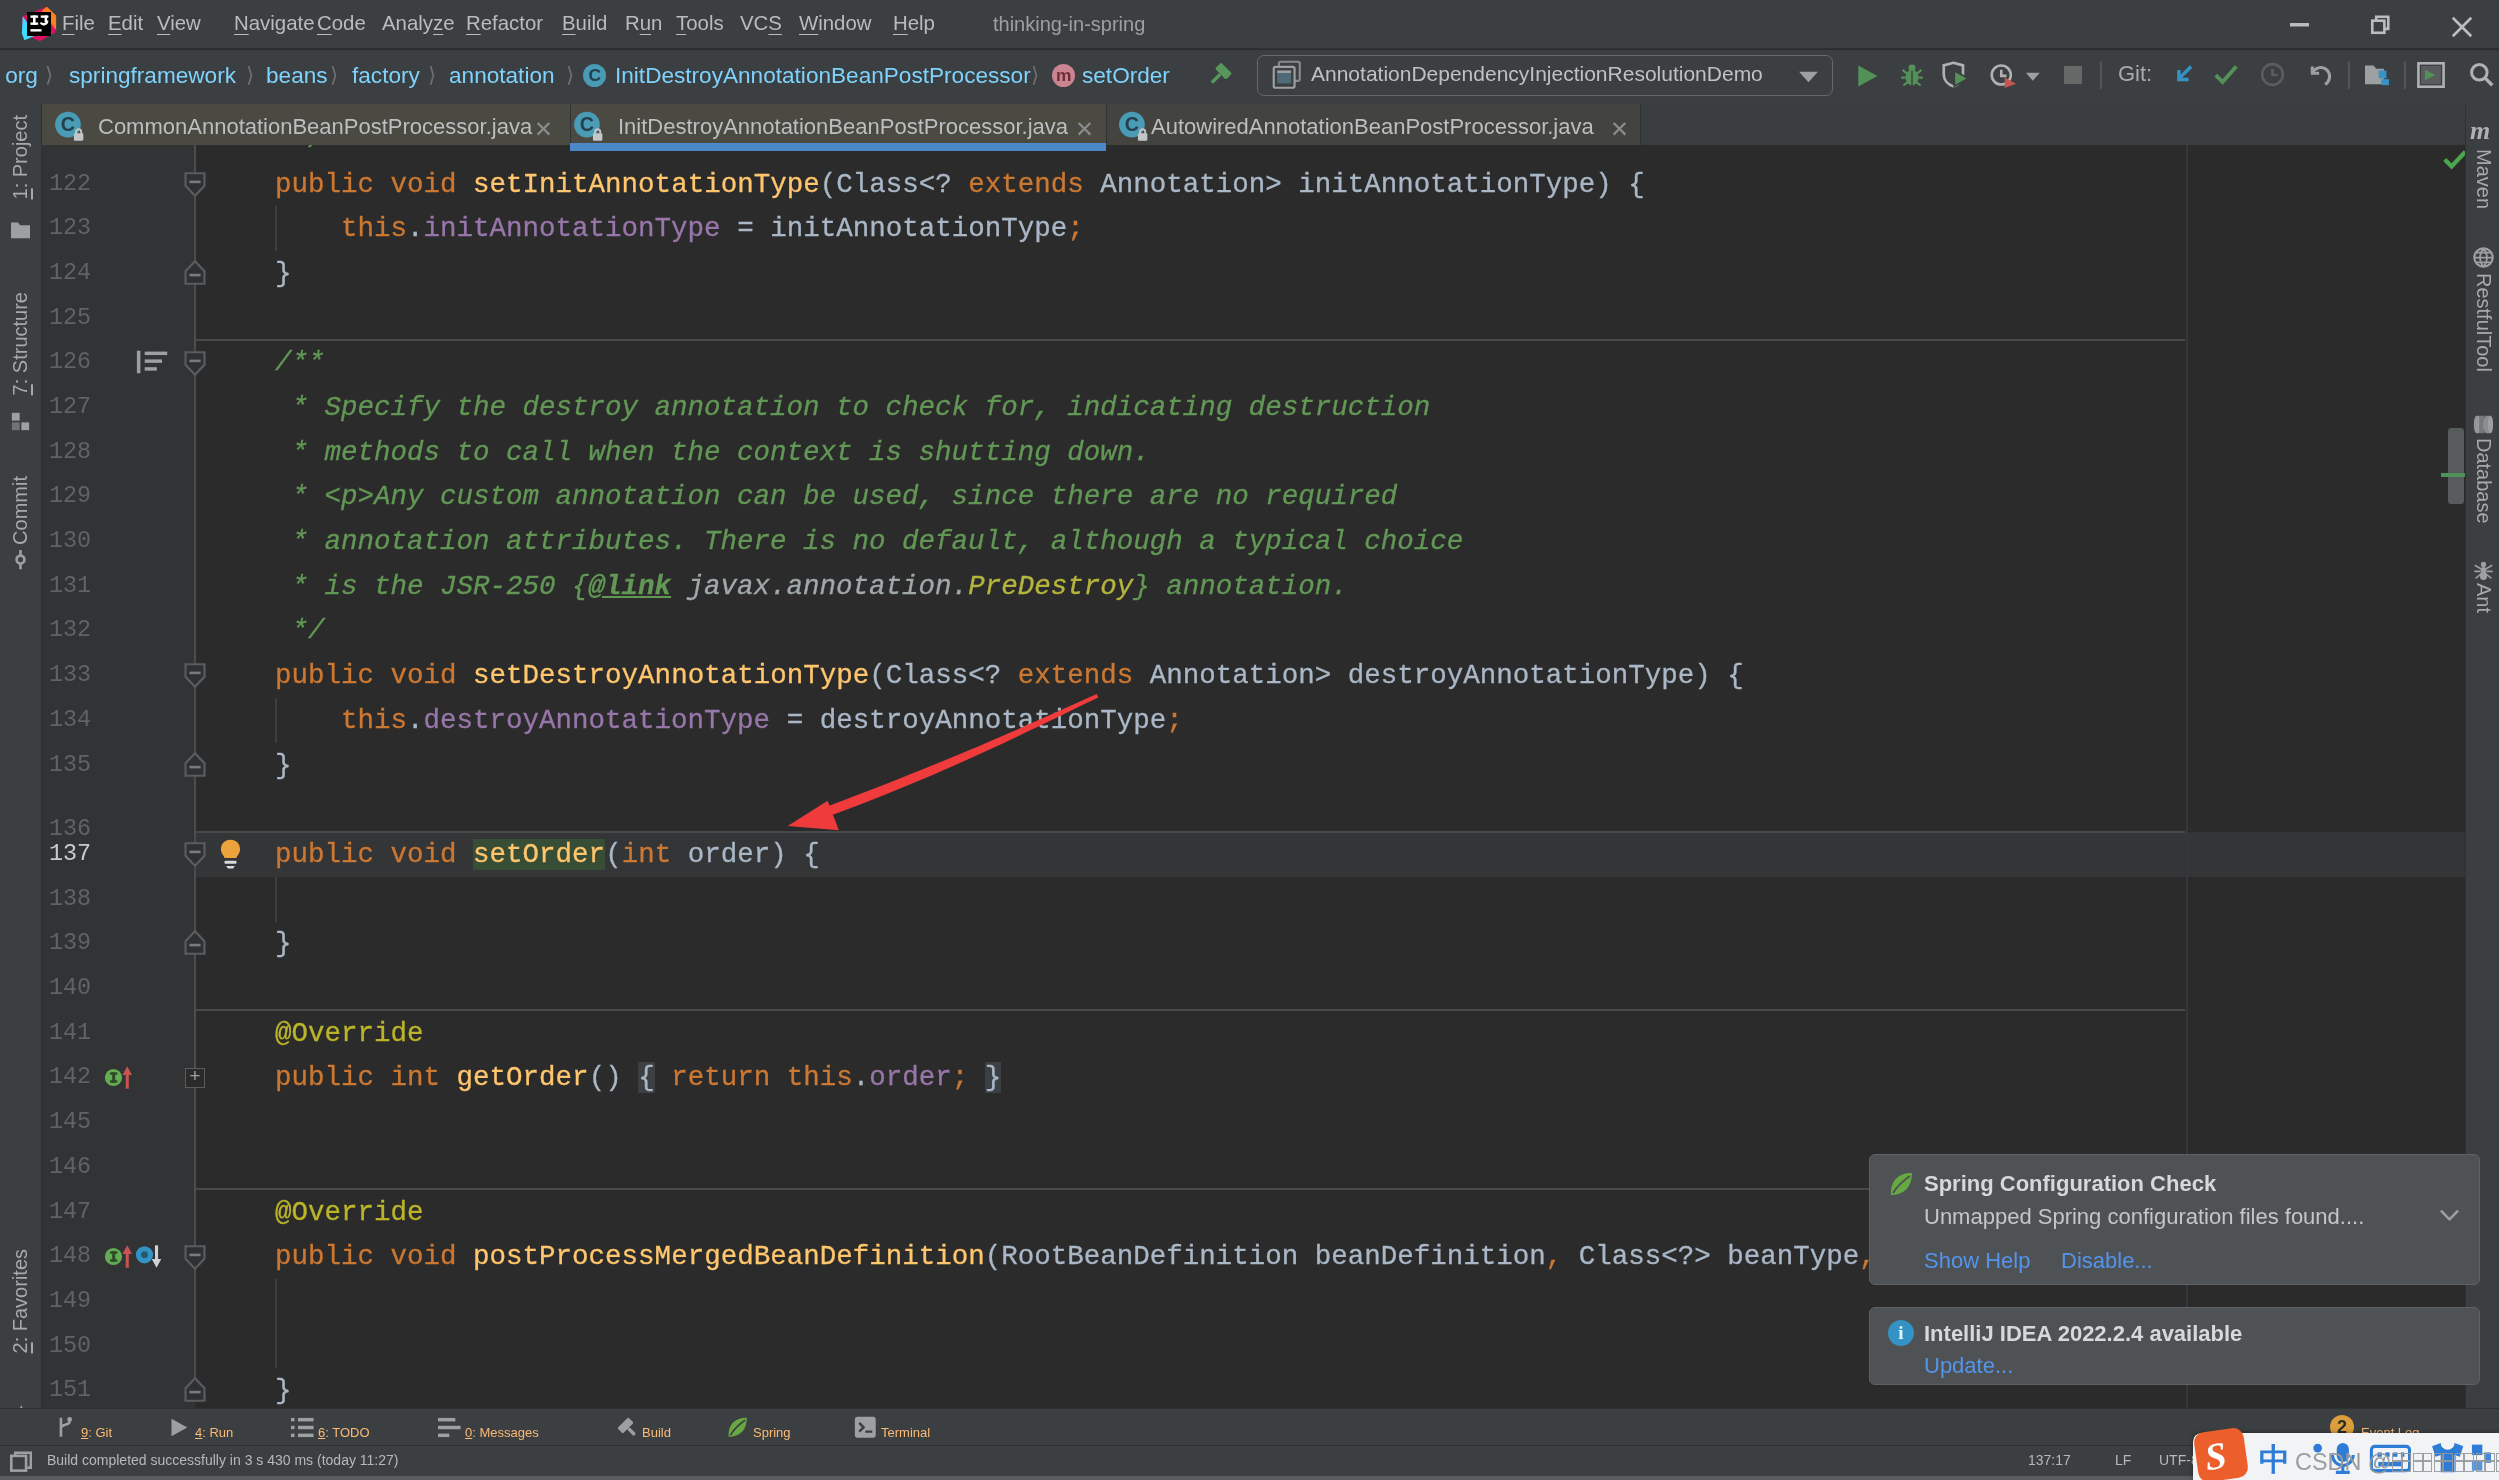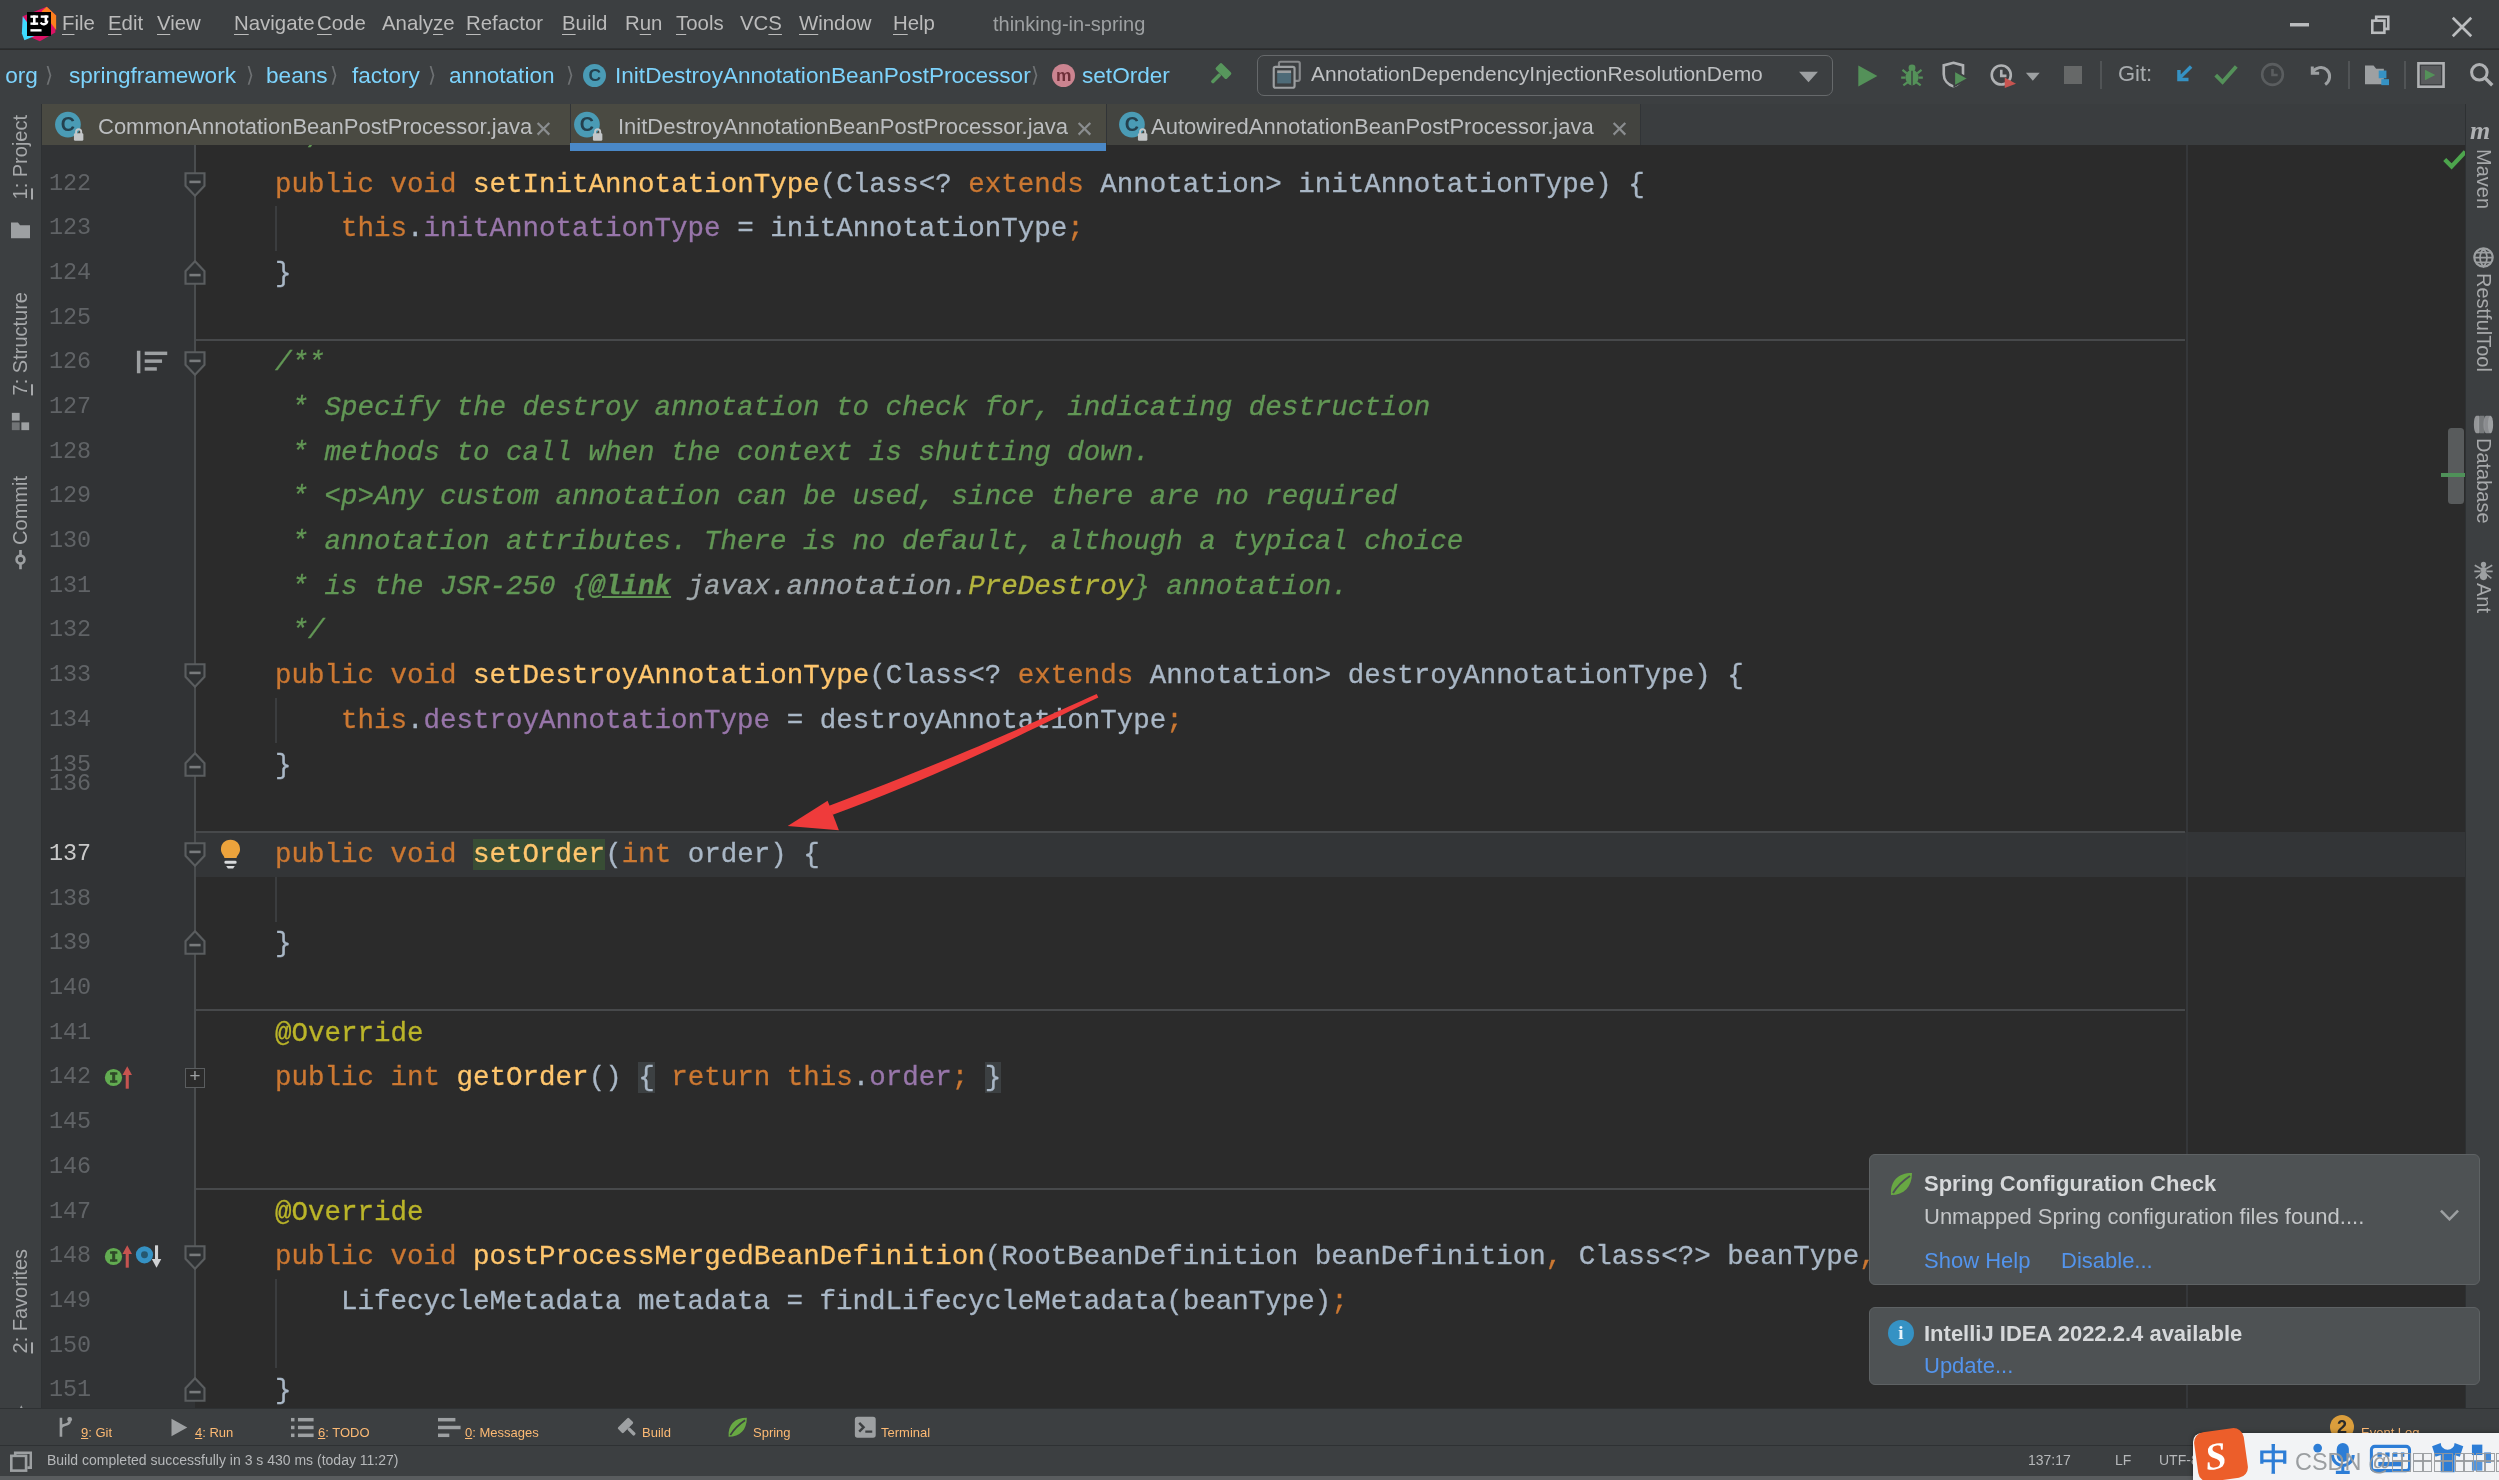--- a/index.html
+++ b/index.html
@@ -254,21 +254,21 @@
 <div class="num" style="top:195px">126</div>
 <div class="num" style="top:240px">127</div>
 <div class="num" style="top:285px">128</div>
 <div class="num" style="top:329px">129</div>
 <div class="num" style="top:374px">130</div>
 <div class="num" style="top:419px">131</div>
 <div class="num" style="top:463px">132</div>
 <div class="num" style="top:508px">133</div>
 <div class="num" style="top:553px">134</div>
 <div class="num" style="top:598px">135</div>
-<div class="num" style="top:617px">136</div>
+<div class="num" style="top:662px">136</div>
 <div class="num cur" style="top:687px">137</div>
 <div class="num" style="top:732px">138</div>
 <div class="num" style="top:776px">139</div>
 <div class="num" style="top:821px">140</div>
 <div class="num" style="top:866px">141</div>
 <div class="num" style="top:910px">142</div>
 <div class="num" style="top:955px">145</div>
 <div class="num" style="top:1000px">146</div>
 <div class="num" style="top:1045px">147</div>
 <div class="num" style="top:1089px">148</div>
@@ -293,21 +293,20 @@
 <div class="ln" style="top:642px"></div>
 <div class="ln" style="top:687px">    <span class="k">public</span> <span class="k">void</span> <span class="hl"><span class="m">setOrder</span></span>(<span class="k">int</span> order) {</div>
 <div class="ln" style="top:776px">    }</div>
 <div class="ln" style="top:821px"></div>
 <div class="ln" style="top:866px">    <span class="a">@Override</span></div>
 <div class="ln" style="top:910px">    <span class="k">public</span> <span class="k">int</span> <span class="m">getOrder</span>() <span class="fold">{</span> <span class="k">return</span> <span class="k">this</span>.<span class="f">order</span><span class="s">;</span> <span class="fold">}</span></div>
 <div class="ln" style="top:955px"></div>
 <div class="ln" style="top:1000px"></div>
 <div class="ln" style="top:1045px">    <span class="a">@Override</span></div>
 <div class="ln" style="top:1089px">    <span class="k">public</span> <span class="k">void</span> <span class="m">postProcessMergedBeanDefinition</span>(RootBeanDefinition beanDefinition<span class="s">,</span> Class&lt;?&gt; beanType<span class="s">,</span> String beanName) {</div>
-<div class="ln" style="top:1134px">        LifecycleMetadata metadata = findLifecycleMetadata(beanType)<span class="s">;</span></div>
 <div class="ln" style="top:1223px">    }</div>
   <svg class="abs" style="left:142px;top:27px" width="22" height="25" viewBox="0 0 25 29">
  <polygon points="1.5,1.5 23.5,1.5 23.5,16 12.5,27.5 1.5,16" fill="#2E3133" stroke="#5A5D5F" stroke-width="2.5"></polygon>
  <rect x="6" y="10" width="13" height="3" fill="#787B7D"></rect>
     </svg>
 <svg class="abs" style="left:142px;top:115px" width="22" height="25" viewBox="0 0 25 29">
  <polygon points="12.5,1.5 23.5,13 23.5,27.5 1.5,27.5 1.5,13" fill="#2E3133" stroke="#5A5D5F" stroke-width="2.5"></polygon>
  <rect x="6" y="16" width="13" height="3" fill="#787B7D"></rect>
     </svg>
 <svg class="abs" style="left:142px;top:206px" width="22" height="25" viewBox="0 0 25 29">

